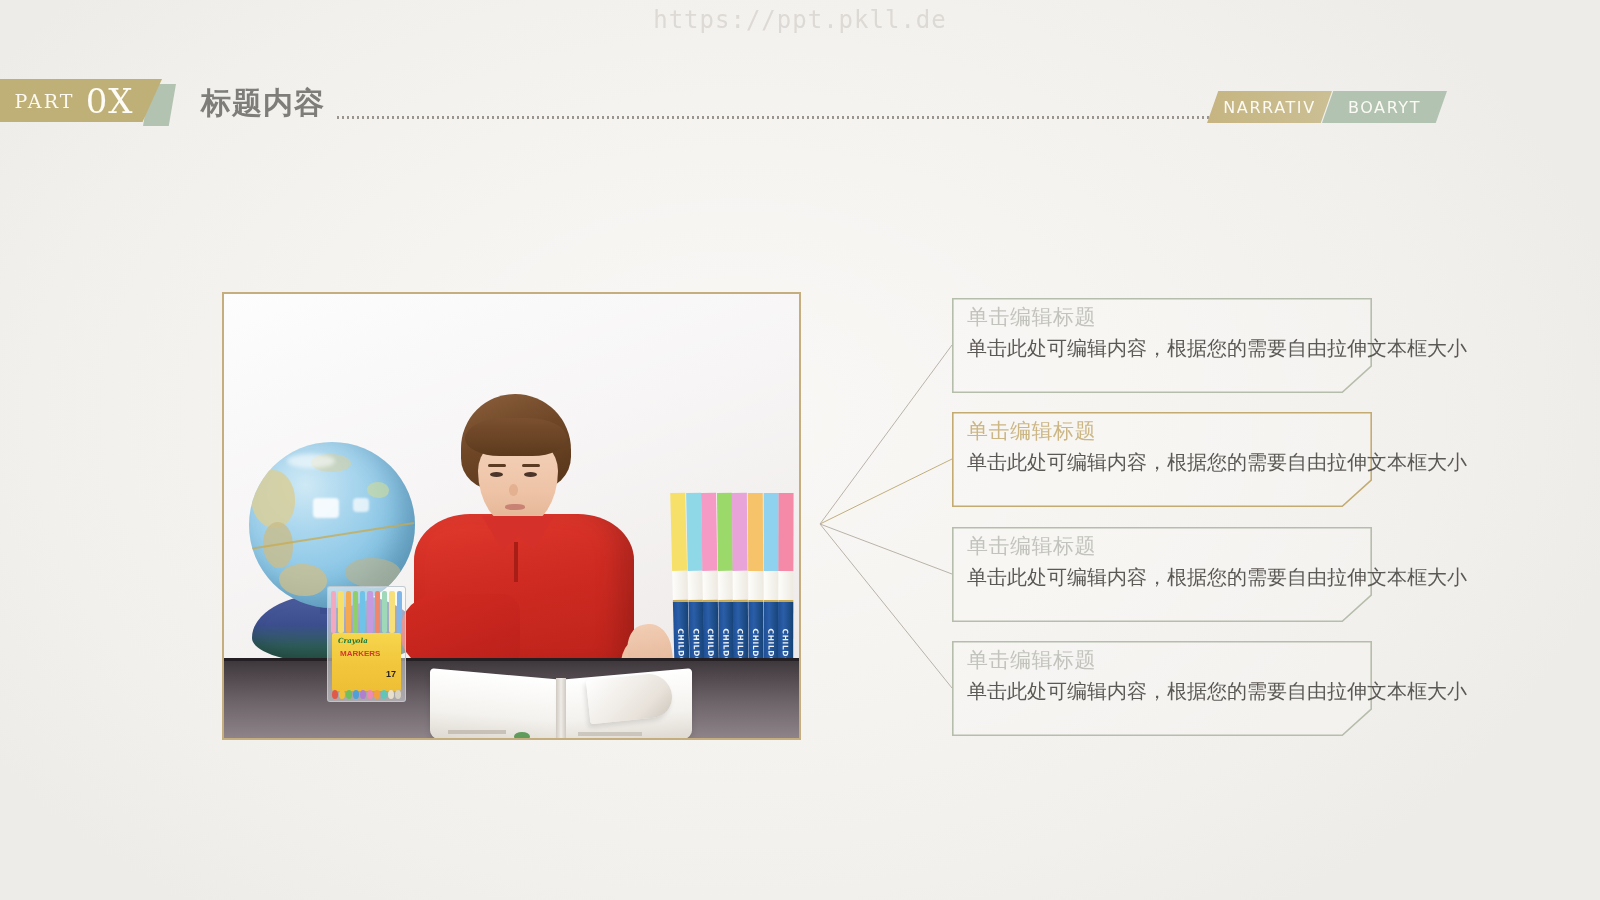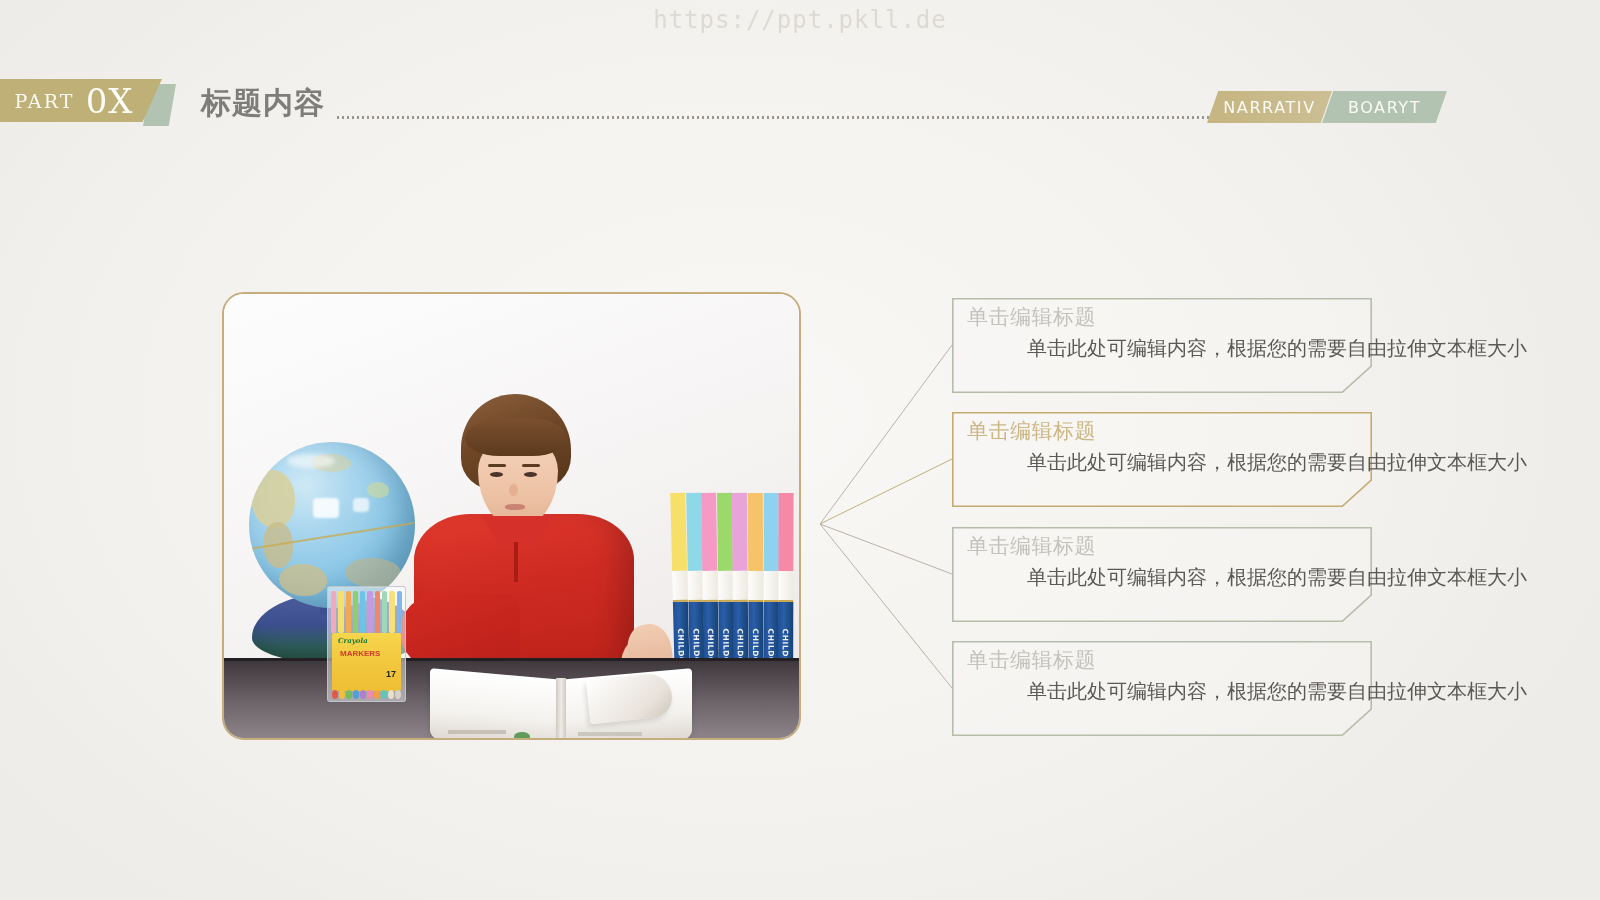--- a/index.html
+++ b/index.html
@@ -259,21 +259,20 @@
   }
   .callout .ctitle{
     font-size:21px;color:var(--tc);letter-spacing:.5px;line-height:1.25;
     font-family:"DejaVu Sans","Liberation Sans",sans-serif;
     white-space:nowrap;
   }
   .callout .cbody{
     margin-top:5px;font-size:20px;color:#5b5955;letter-spacing:0;line-height:1.3;
     font-family:"DejaVu Sans","Liberation Sans",sans-serif;
     white-space:nowrap;
-    text-align:right;
   }
 </style>
 </head>
 <body>
 
 <div id="slide">
 
   <div id="watermark">https://ppt.pkll.de</div>
 
   <div id="part-accent" style="background: rgb(179, 195, 178);"></div>
@@ -285,21 +284,21 @@
   <div id="slide-title" style="color: rgb(126, 125, 121);">标题内容</div>
   <div id="title-rule"></div>
 
   <div class="hdr-tag" id="tag-narrativ" style="background: linear-gradient(to right, rgb(198, 181, 129), rgb(203, 191, 148));">
     <span>NARRATIV</span>
   </div>
   <div class="hdr-tag" id="tag-boaryt" style="background: rgb(179, 195, 178);">
     <span>BOARYT</span>
   </div>
 
-  <div id="photo-frame" style="border-color: rgb(197, 173, 126); border-radius: 22px;">
+  <div id="photo-frame" style="border-color: rgb(197, 173, 126);">
     <div id="photo">
       <div class="ph-bg"></div>
 
       <div class="globe-base"></div>
       <div class="globe-stem"></div>
       <div class="globe-ball">
         <i class="g1"></i>
           <i class="g2"></i>
           <i class="g3"></i>
         <i class="g4"></i>

